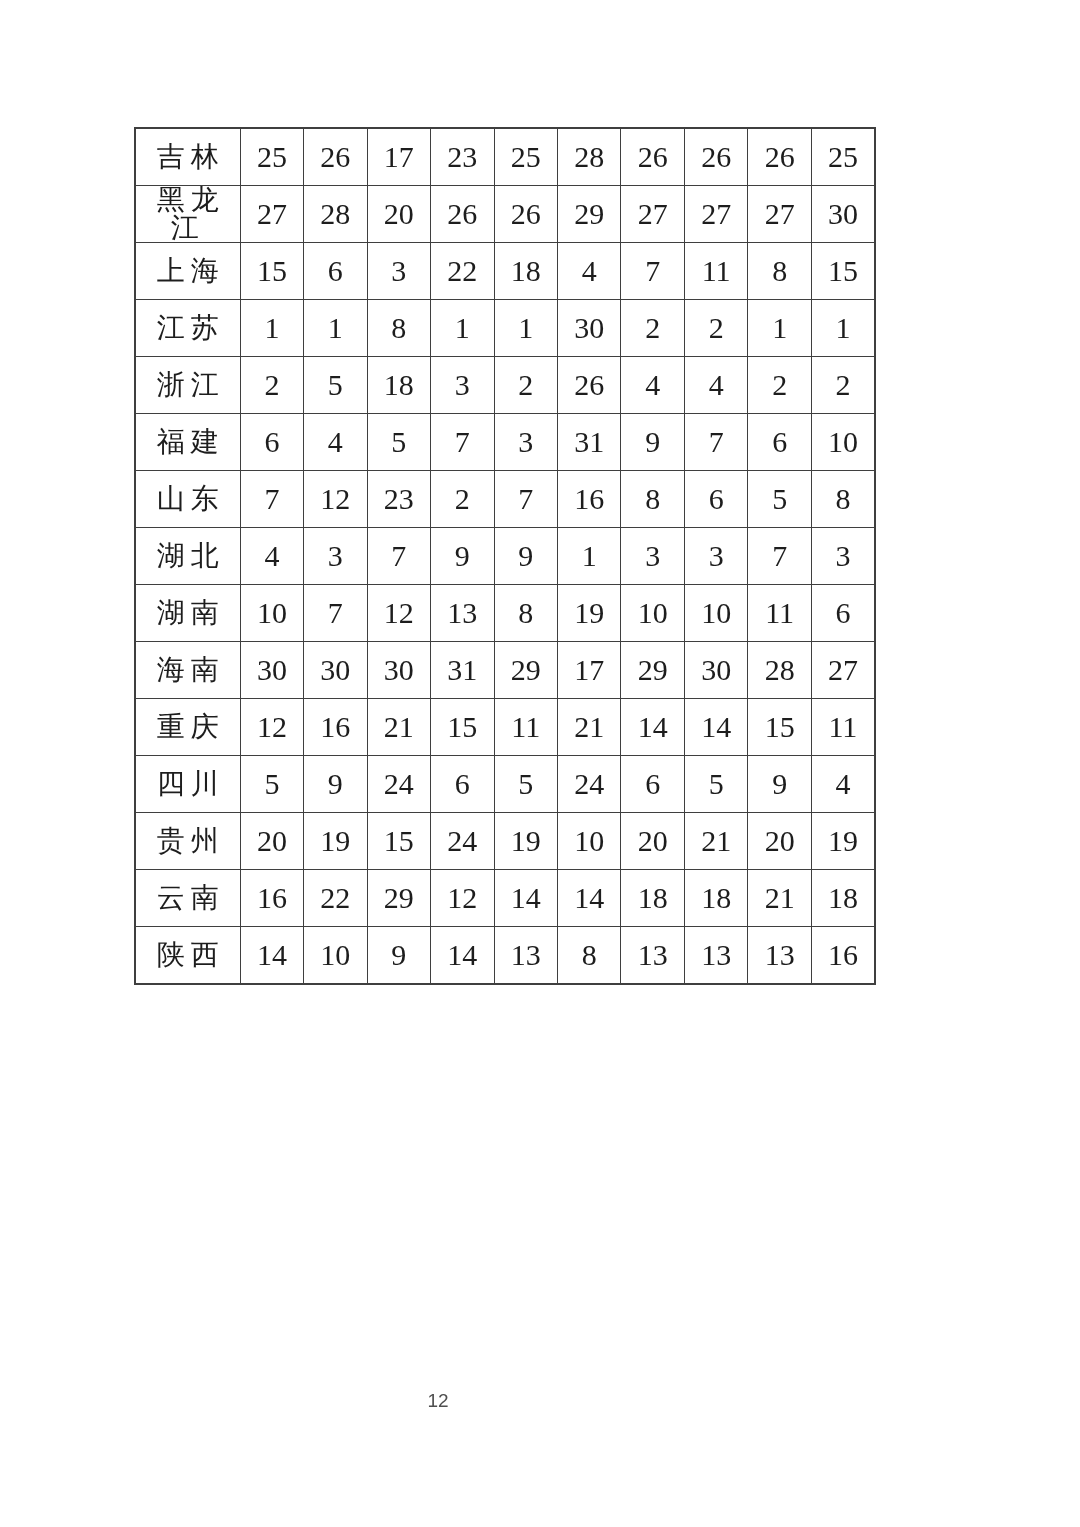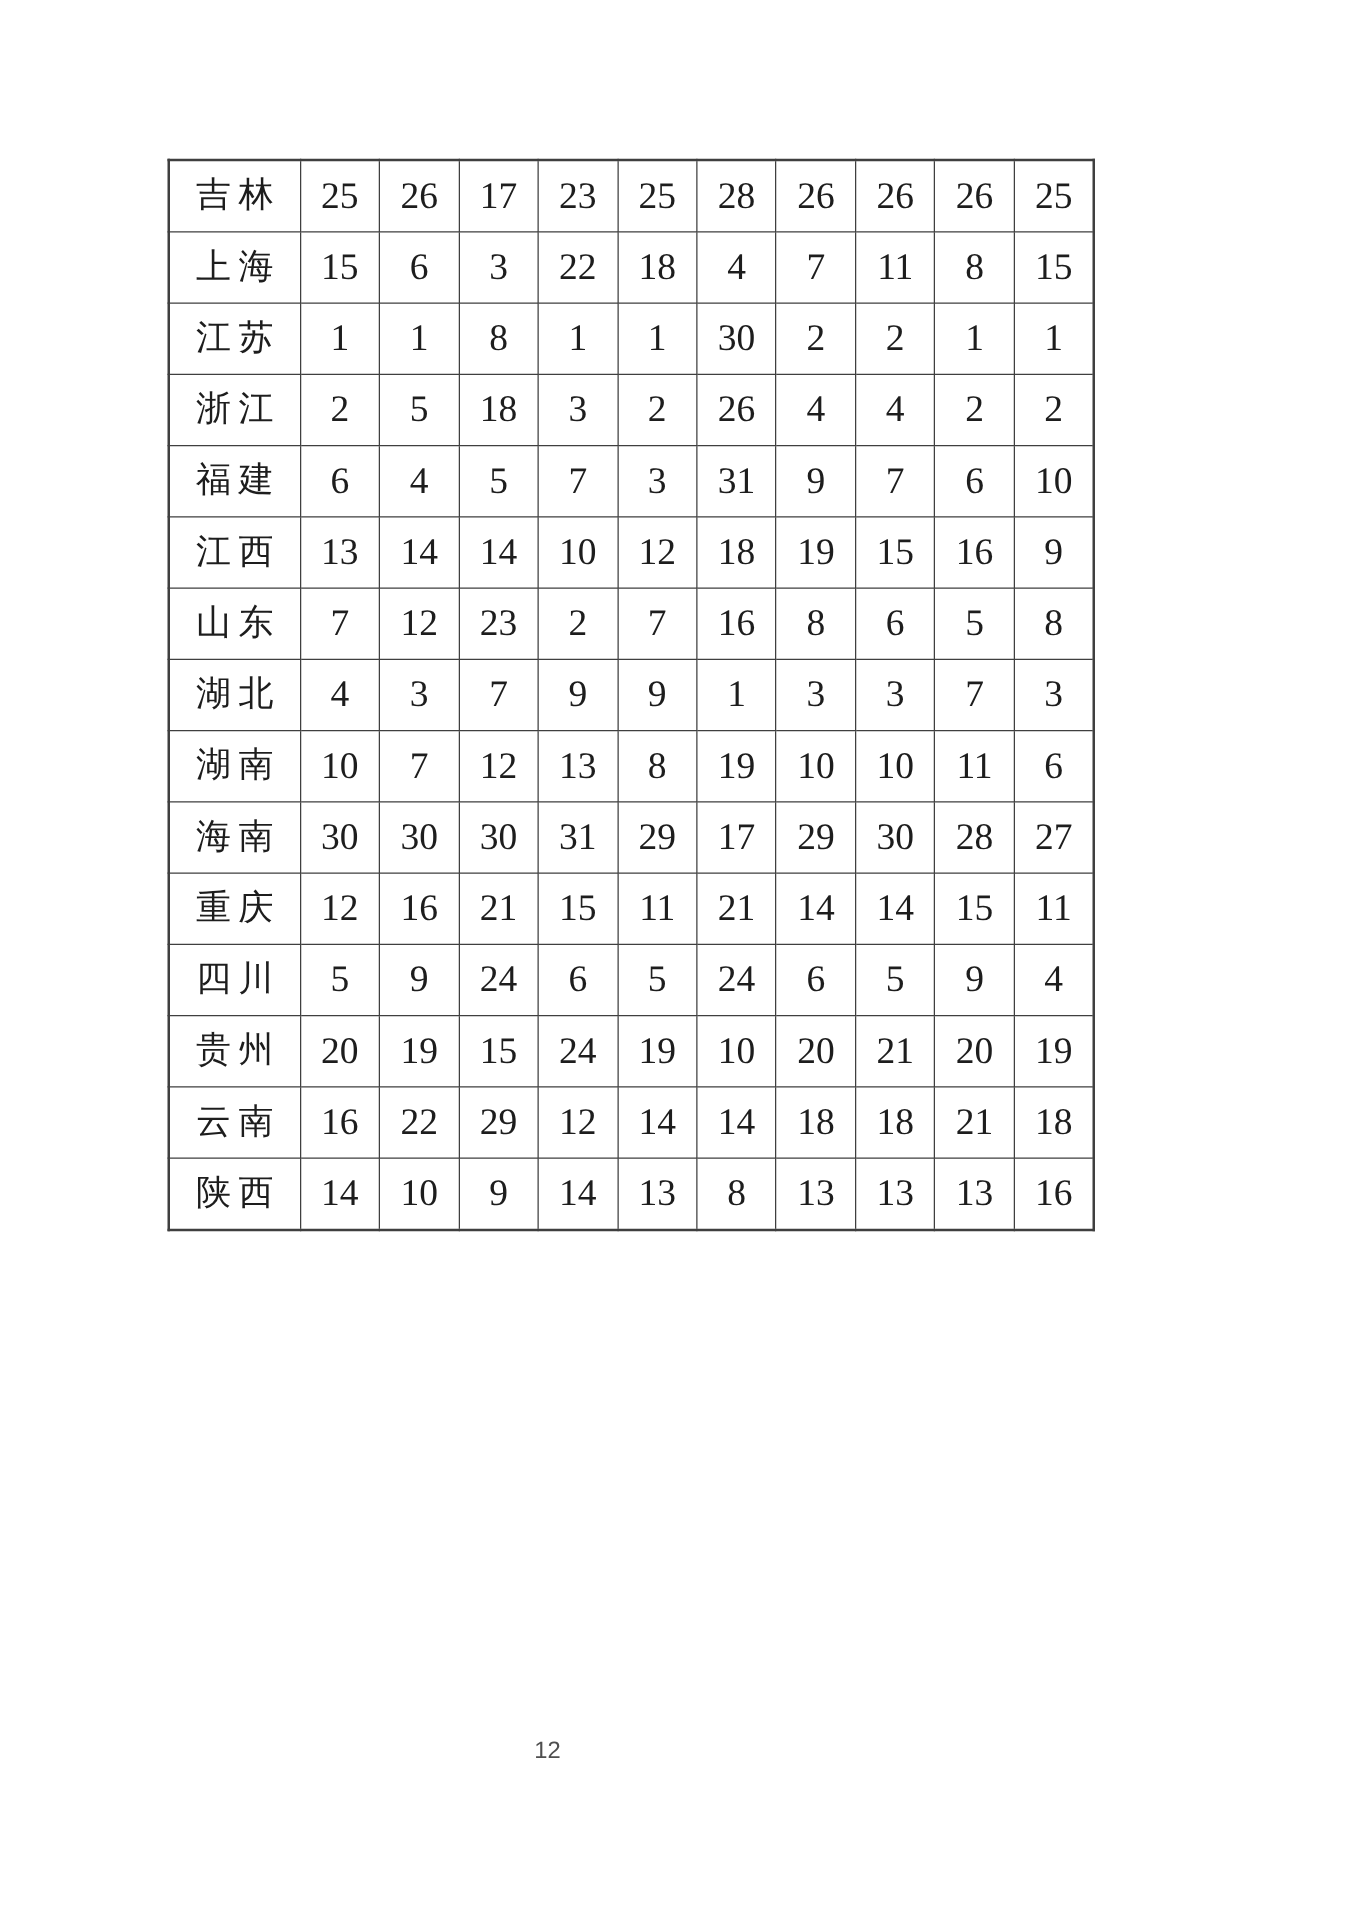--- a/index.html
+++ b/index.html
@@ -77,20 +77,33 @@
           <td>17</td>
           <td>23</td>
           <td>25</td>
           <td>28</td>
           <td>26</td>
           <td>26</td>
           <td>26</td>
           <td>25</td>
         </tr>
         <tr>
+          <td class="prov">黑龙江</td>
+          <td>27</td>
+          <td>28</td>
+          <td>20</td>
+          <td>26</td>
+          <td>26</td>
+          <td>29</td>
+          <td>27</td>
+          <td>27</td>
+          <td>27</td>
+          <td>30</td>
+        </tr>
+        <tr>
           <td class="prov">上海</td>
           <td>15</td>
           <td>6</td>
           <td>3</td>
           <td>22</td>
           <td>18</td>
           <td>4</td>
           <td>7</td>
           <td>11</td>
           <td>8</td>
@@ -127,33 +140,20 @@
           <td>6</td>
           <td>4</td>
           <td>5</td>
           <td>7</td>
           <td>3</td>
           <td>31</td>
           <td>9</td>
           <td>7</td>
           <td>6</td>
           <td>10</td>
-        </tr>
-        <tr>
-          <td class="prov">江西</td>
-          <td>13</td>
-          <td>14</td>
-          <td>14</td>
-          <td>10</td>
-          <td>12</td>
-          <td>18</td>
-          <td>19</td>
-          <td>15</td>
-          <td>16</td>
-          <td>9</td>
         </tr>
         <tr>
           <td class="prov">山东</td>
           <td>7</td>
           <td>12</td>
           <td>23</td>
           <td>2</td>
           <td>7</td>
           <td>16</td>
           <td>8</td>

